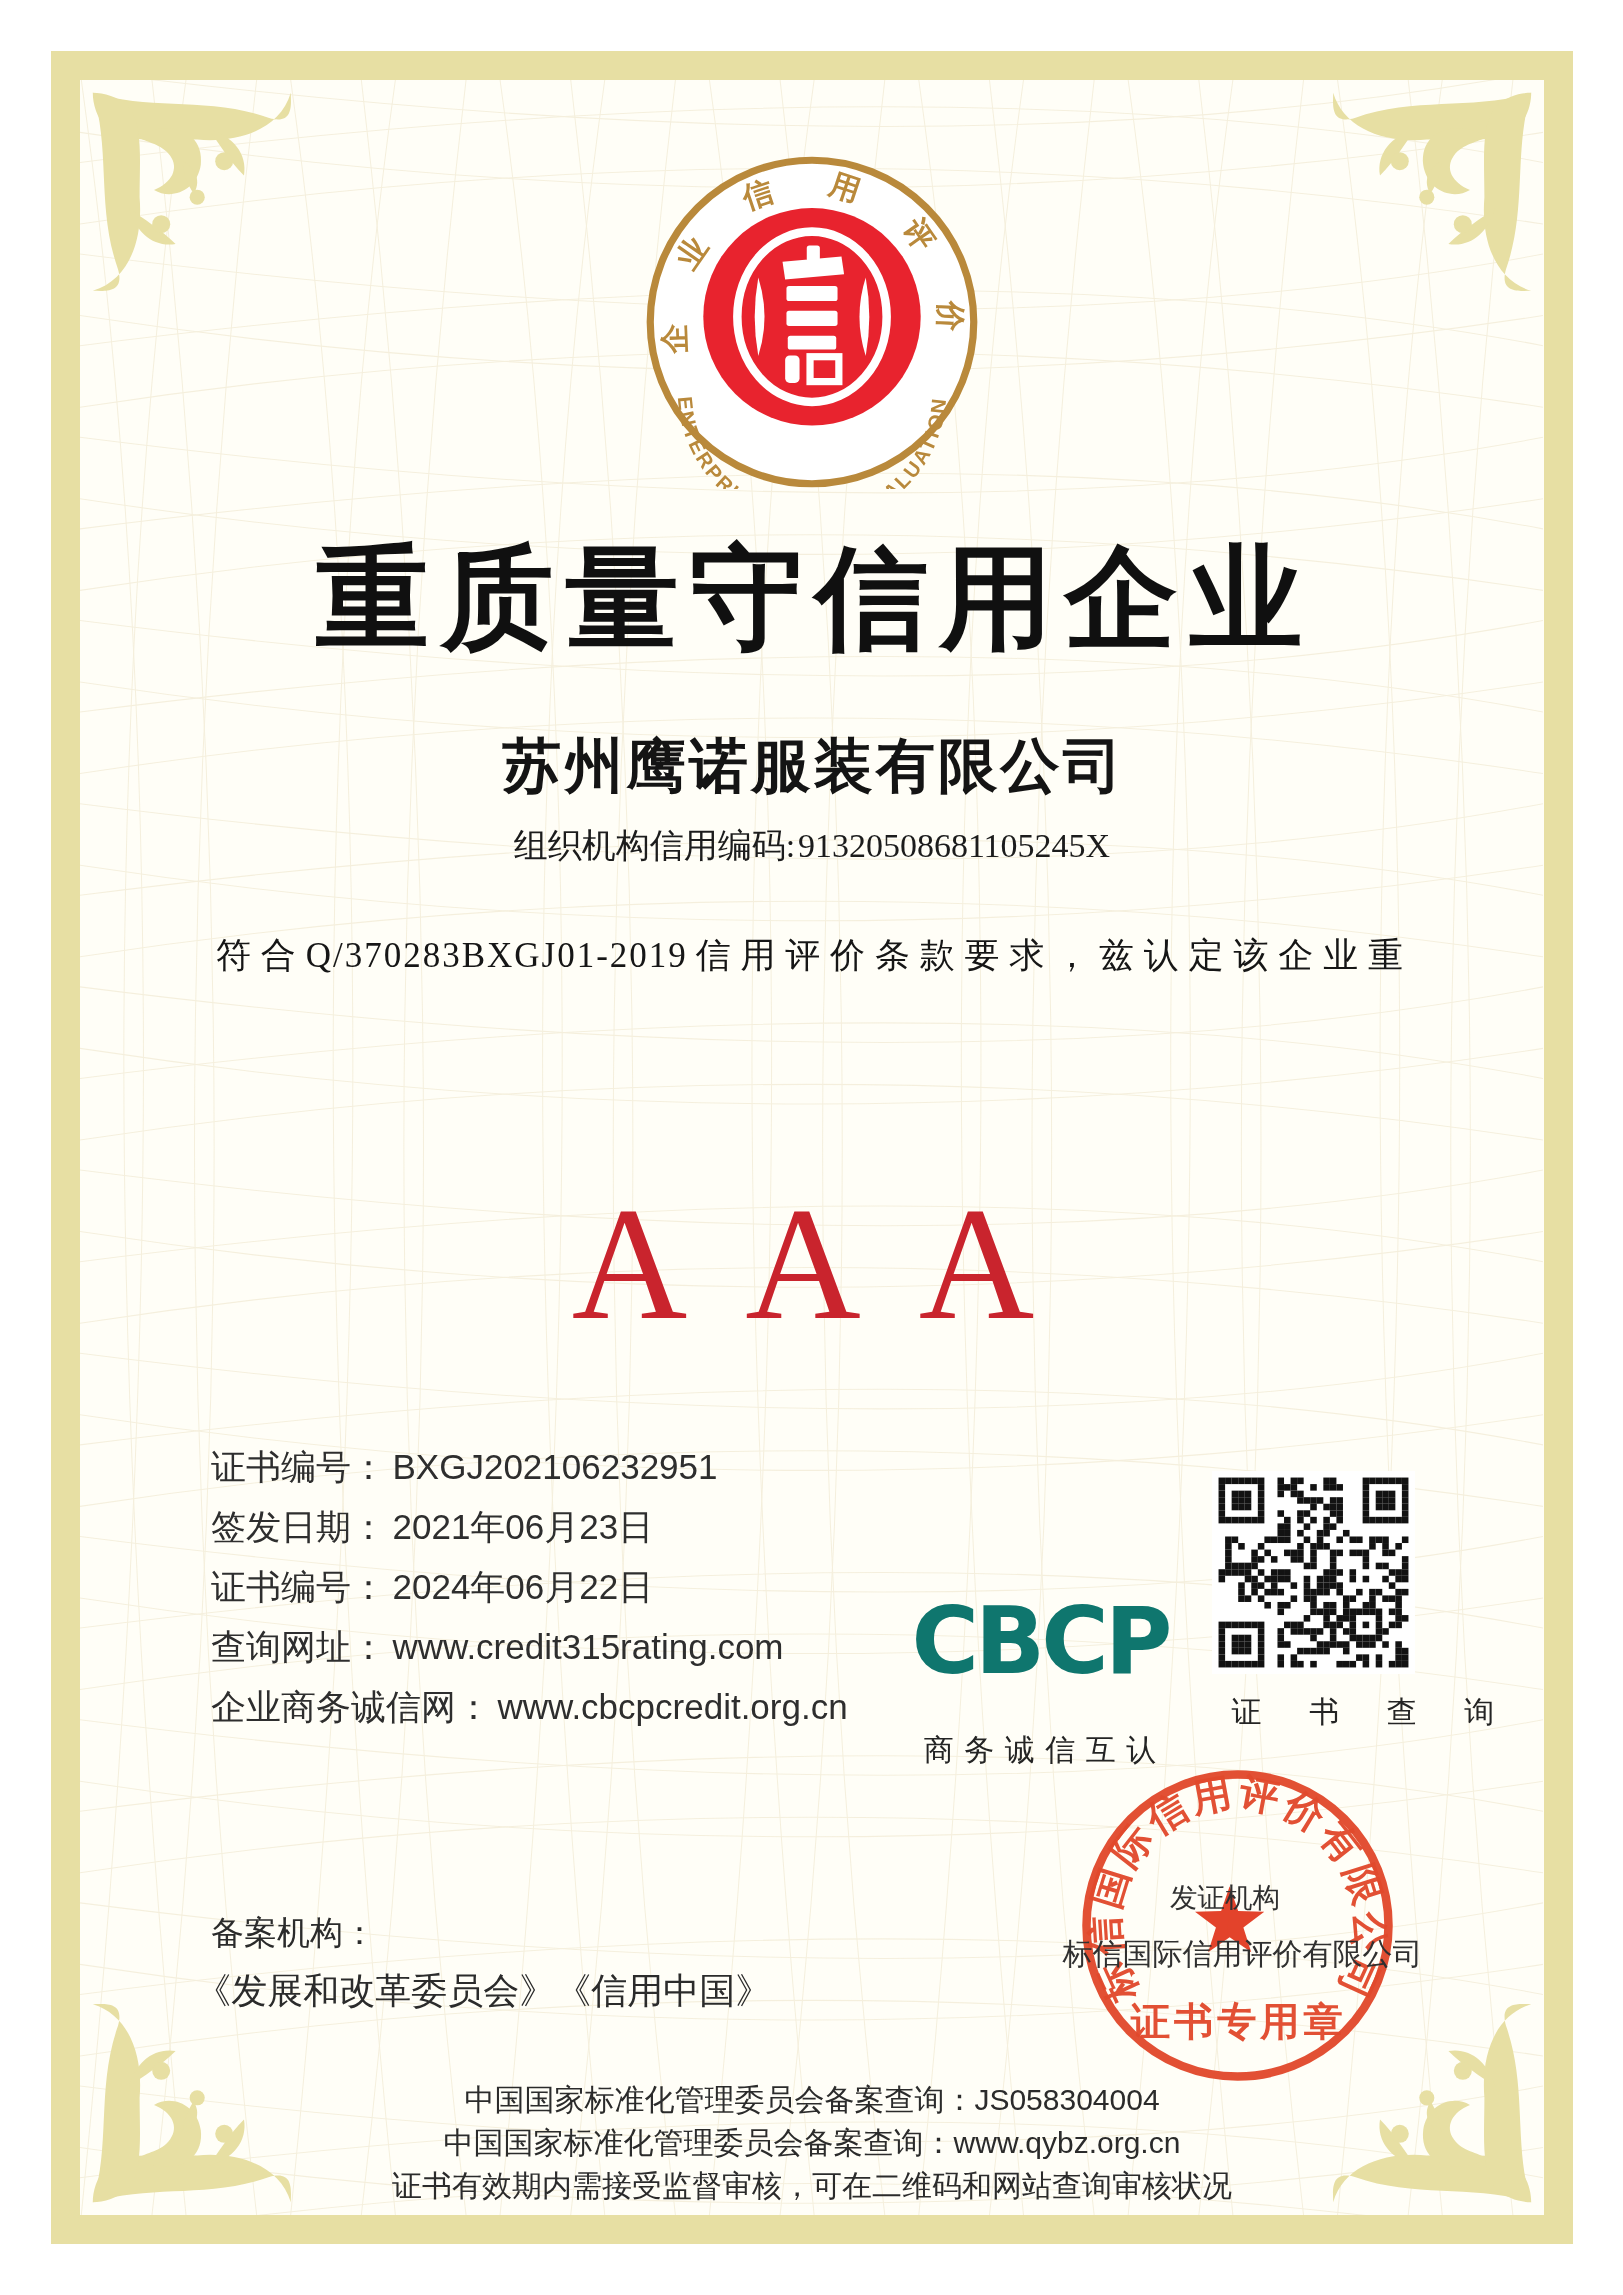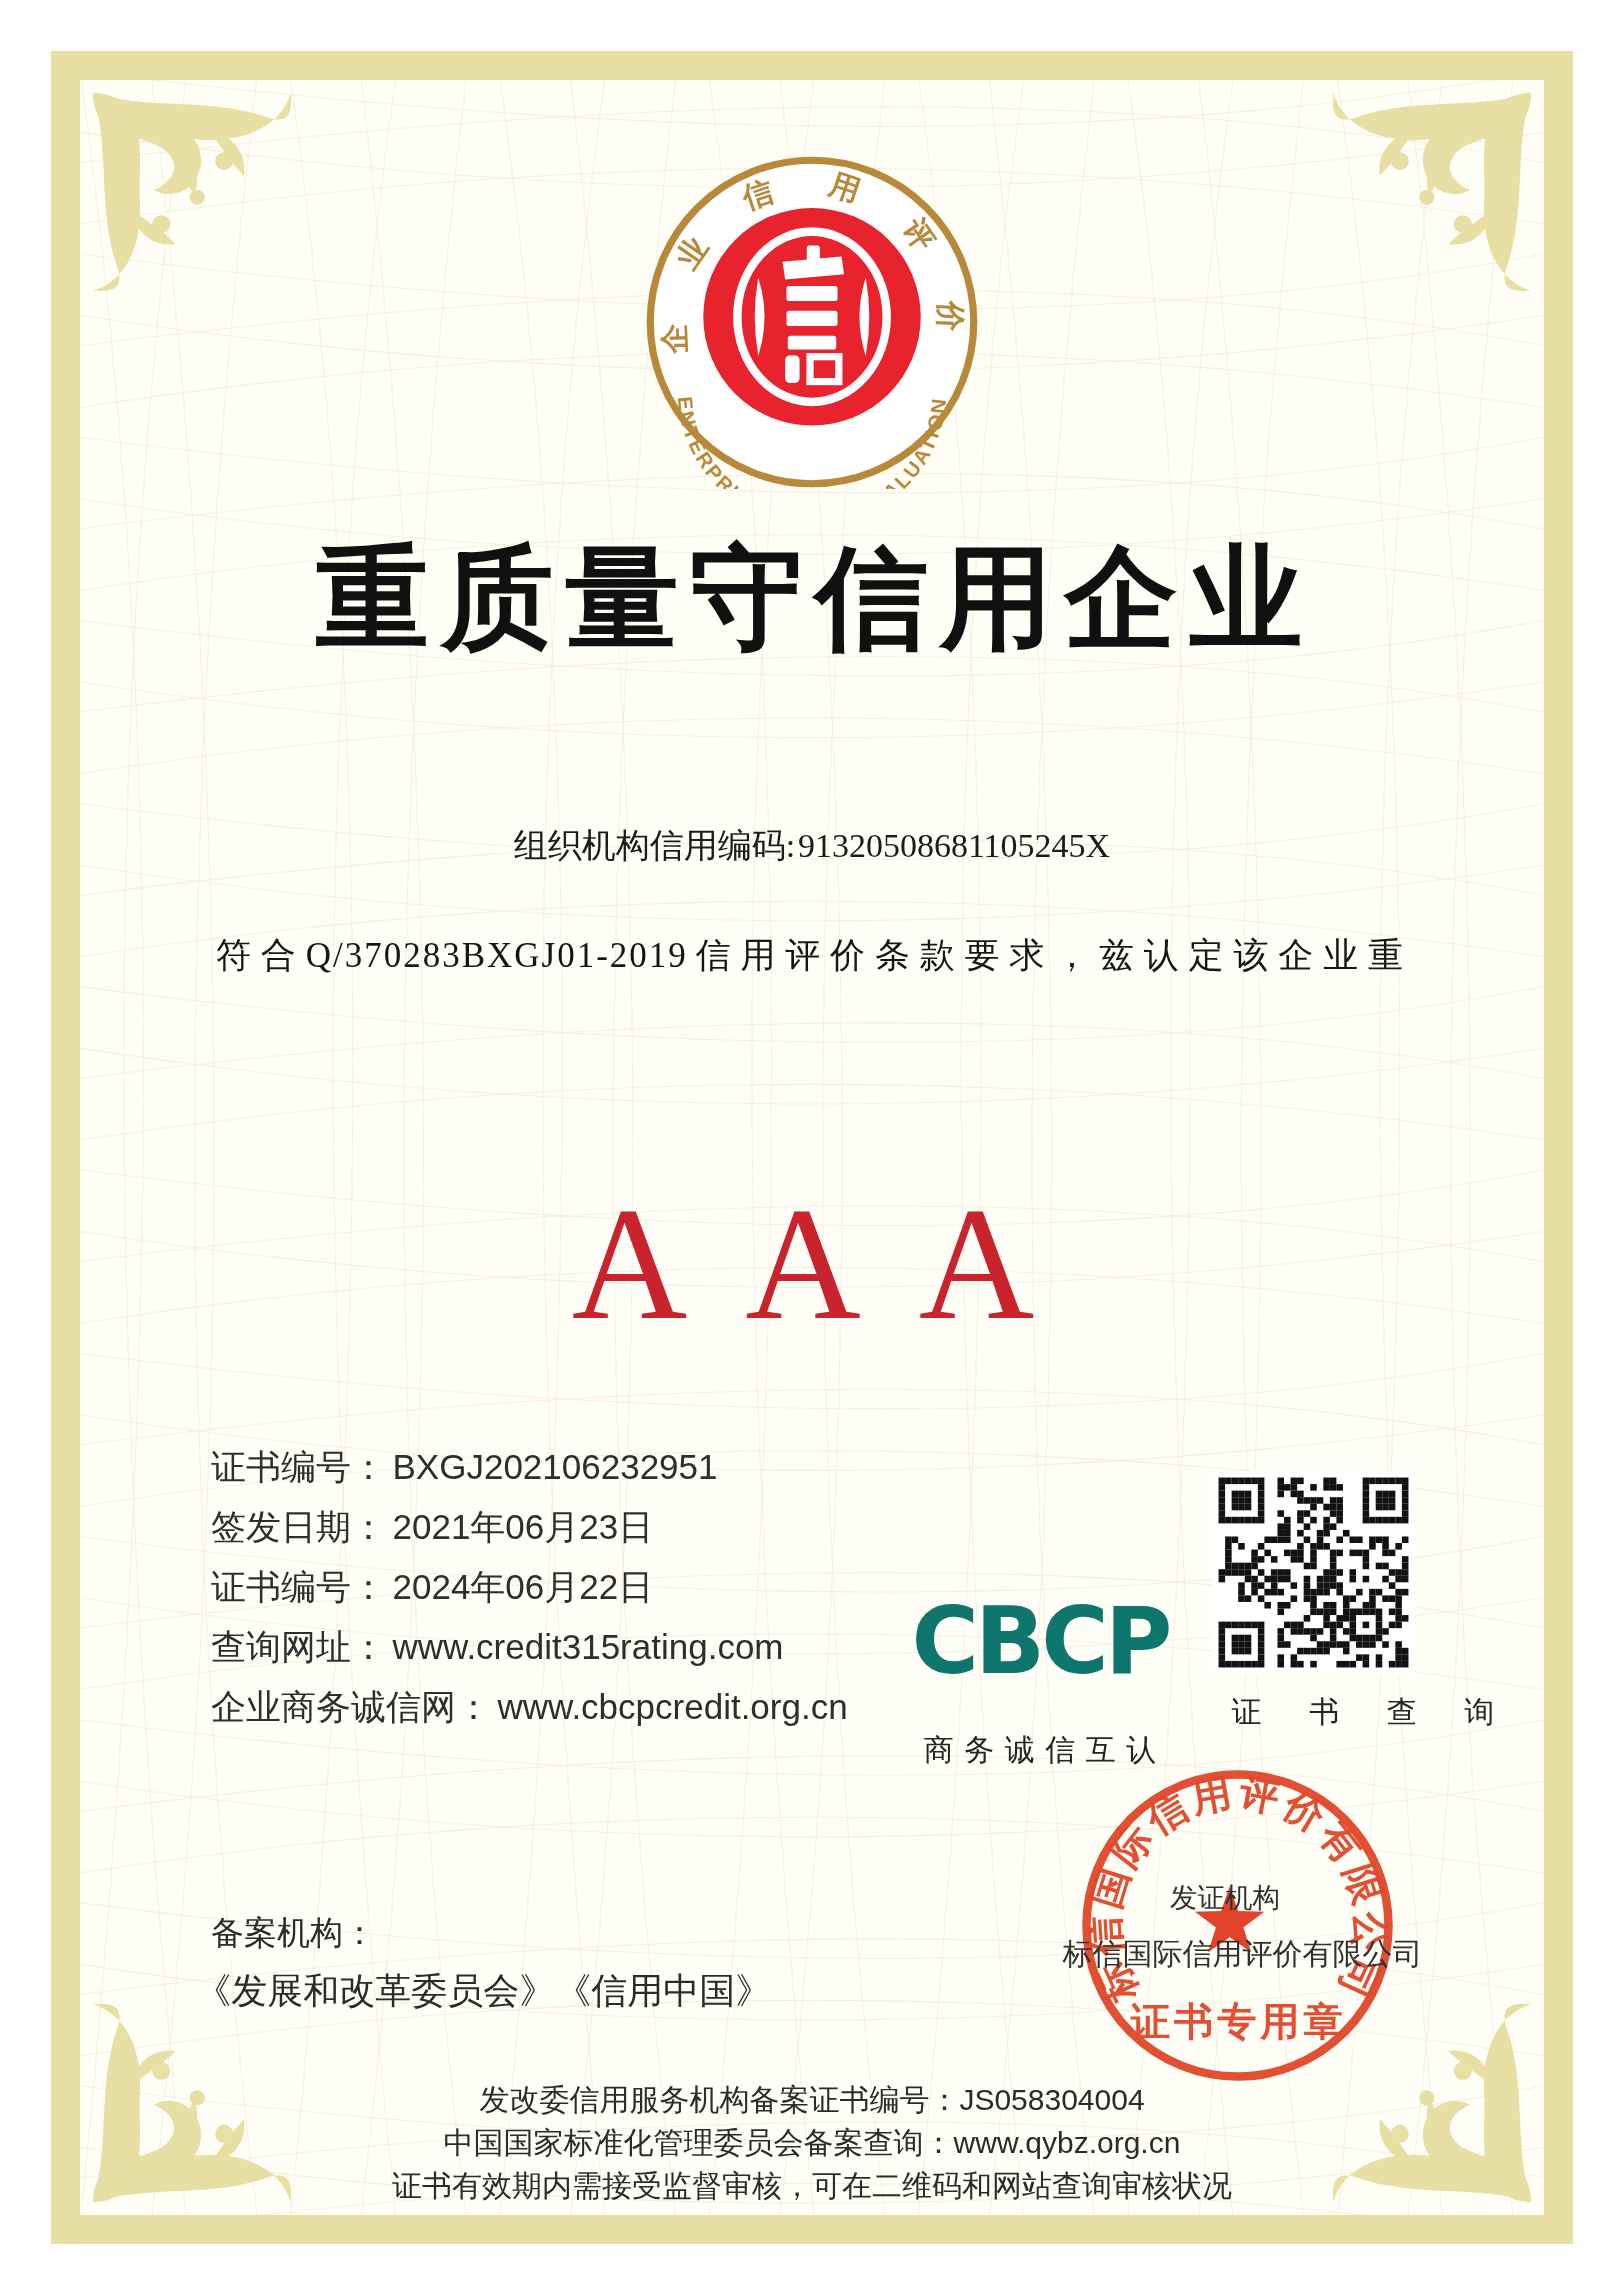--- a/index.html
+++ b/index.html
@@ -228,20 +228,21 @@
       <path d="M210,163 L300,155 L304,182 L214,190 Z"></path>
       <rect x="216" y="200" width="78" height="23" rx="4"></rect>
       <rect x="216" y="238" width="78" height="23" rx="4"></rect>
       <rect x="218" y="276" width="74" height="21" rx="4"></rect>
       <rect x="214" y="306" width="22" height="42" rx="7"></rect>
       <rect x="252" y="308" width="44" height="38" fill="none" stroke="#FFFFFF" stroke-width="11"></rect>
     </g>
   </svg>
 
   <div class="layer title">重质量守信用企业</div>
+  <div class="layer company">苏州鹰诺服装有限公司</div>
   <div class="layer orgcode">
     <span>组织机构信用编码:</span><span class="val">91320508681105245X</span>
   </div>
 
   <div class="layer body-text">
     <div class="bline">符合Q/370283BXGJ01-2019信用评价条款要求，兹认定该企业重</div>
   </div>
 
   <div class="layer rating">AAA</div>
 
@@ -653,19 +654,19 @@
     <text font-family="Liberation Serif, DejaVu Serif, serif" font-weight="bold" font-size="60" fill="#E1492C" fill-opacity="0.96">
       <textPath href="#seal-arc" startOffset="50%" text-anchor="middle" letter-spacing="6">标信国际信用评价有限公司</textPath>
     </text>
     <polygon fill="#E23B22" fill-opacity="0.96" points="258,210 271,248 311,249 279,273 291,311 258,288 225,311 237,273 205,249 245,248"></polygon>
     <text x="272" y="438" text-anchor="middle" font-family="Liberation Serif, DejaVu Serif, serif" font-weight="bold" font-size="60" letter-spacing="6" fill="#E1492C" fill-opacity="0.96">证书专用章</text>
   </svg>
   <div class="layer issuer-label">发证机构</div>
   <div class="layer issuer-name">标信国际信用评价有限公司</div>
 
   <div class="layer footer">
-    <div class="fline">发改委信用服务机构备案证书编号：JS058304004</div>
+    <div class="fline">中国国家标准化管理委员会备案查询：JS058304004</div>
     <div class="fline">中国国家标准化管理委员会备案查询：www.qybz.org.cn</div>
     <div class="fline">证书有效期内需接受监督审核，可在二维码和网站查询审核状况</div>
   </div>
 
 </div>
 
 
 </body></html>

